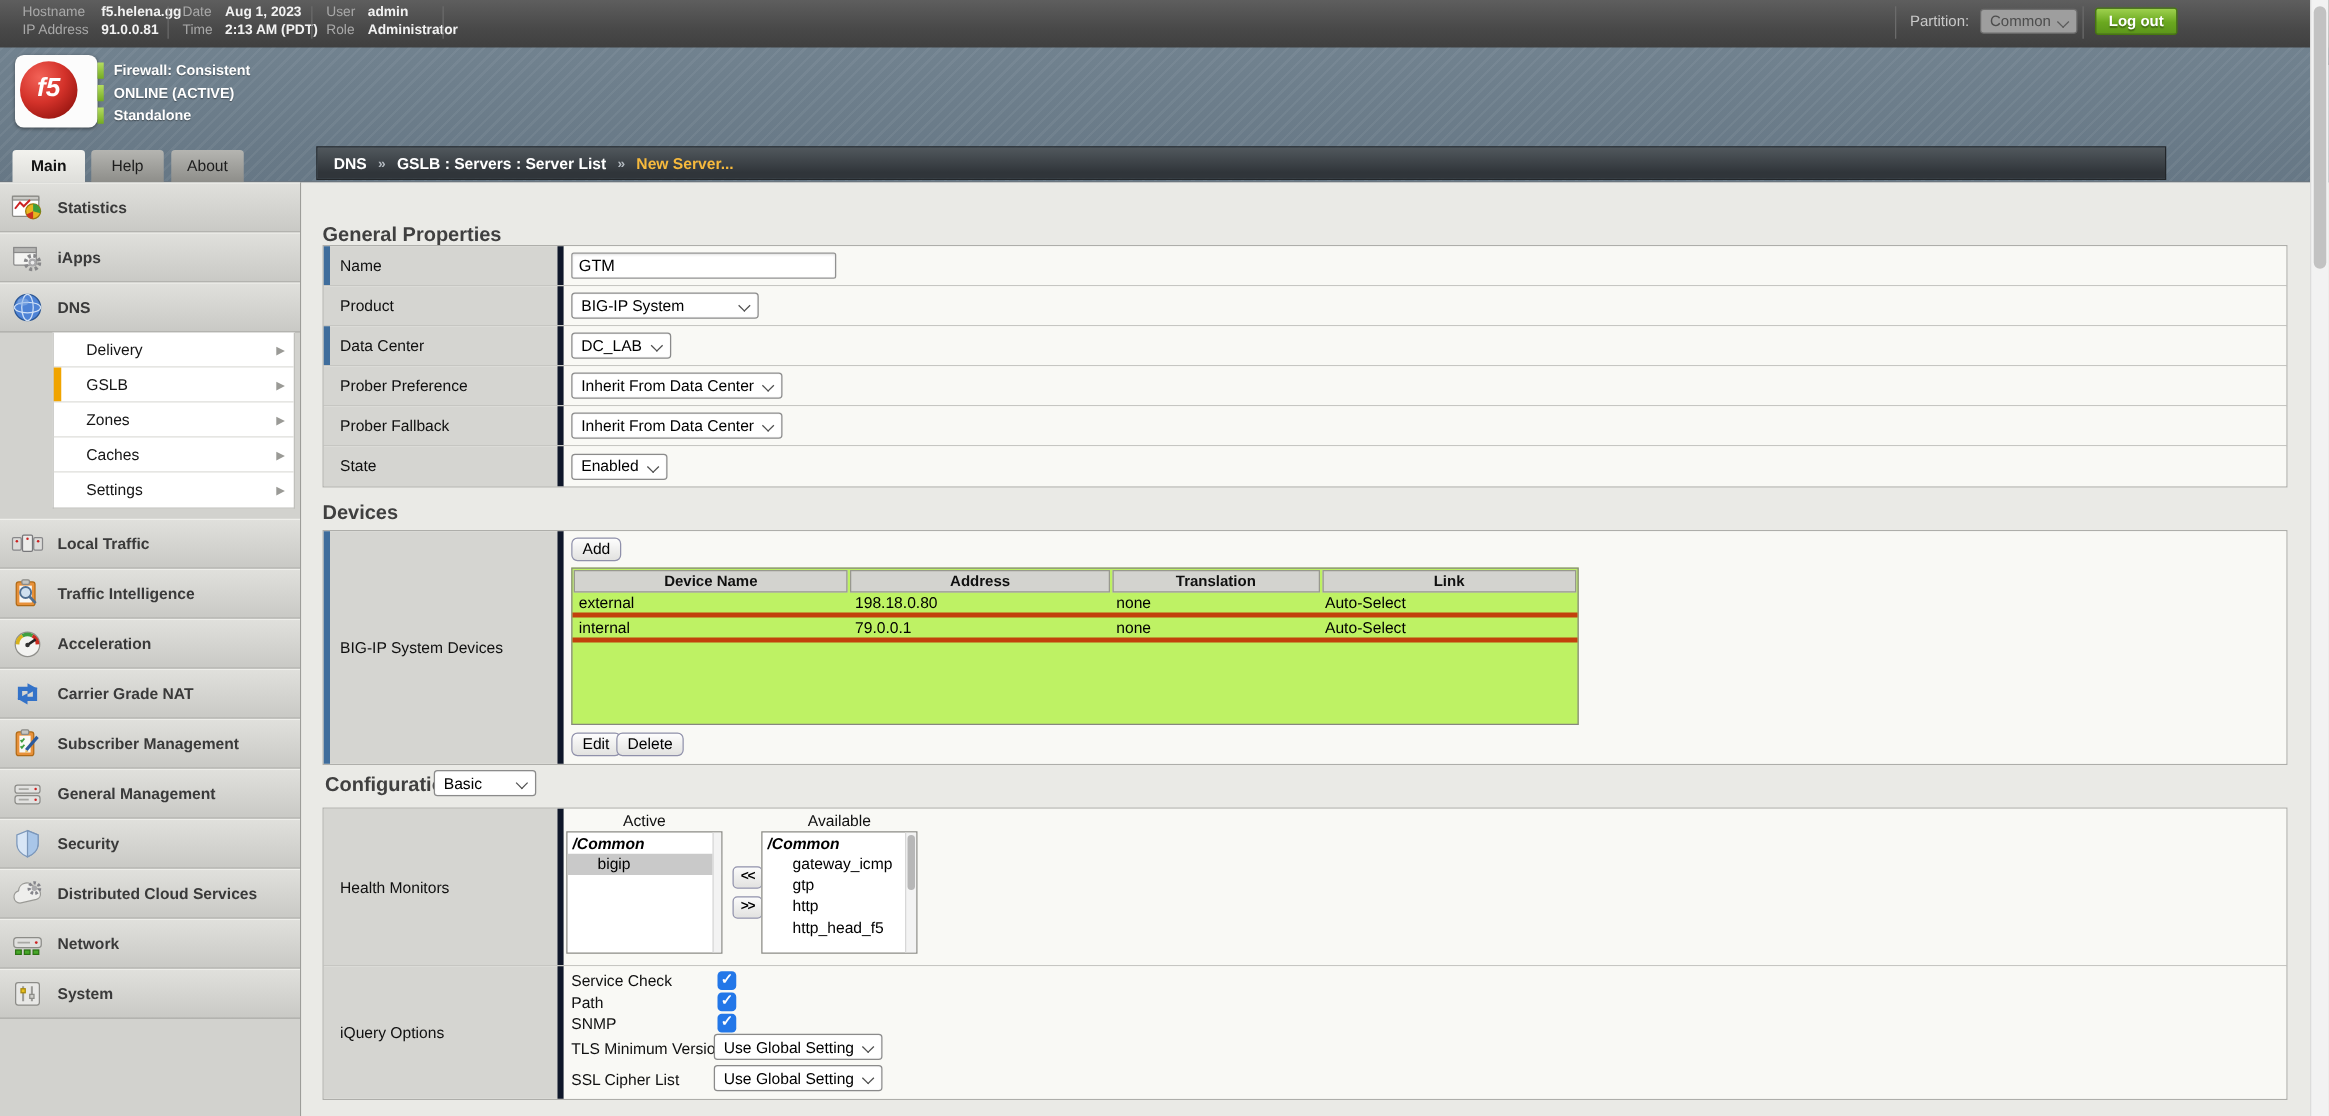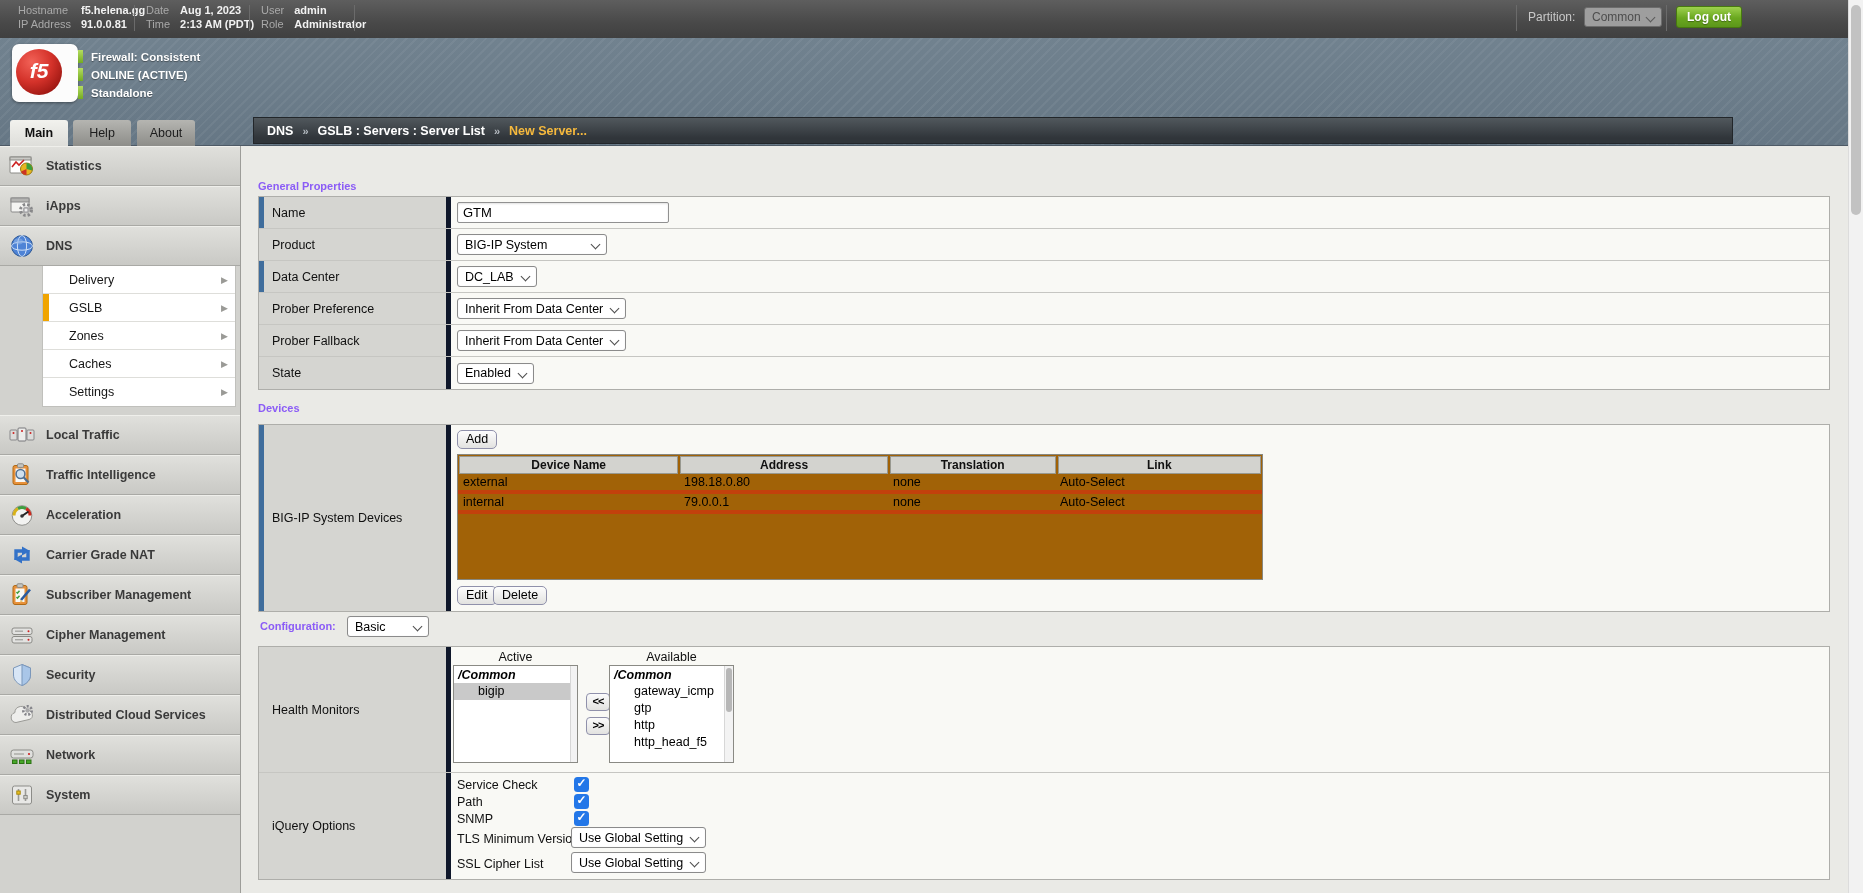--- a/index.html
+++ b/index.html
@@ -58,21 +58,21 @@
   #dns-submenu { margin-left:42px; width:194px; background:#fff; border:1px solid #c0c0bc; border-top:none; }
   .sub-item { position:relative; height:28px; display:flex; align-items:center; padding-left:26px;
     font-size:12.5px; color:#151515; border-bottom:1px solid #dededa; cursor:pointer; }
   .sub-item:last-child { border-bottom:none; }
   .sub-item.active::before { content:""; position:absolute; left:0; top:0; bottom:0; width:6px; background:#f0a400; }
   .sub-arrow { position:absolute; right:7px; color:#9a9a96; font-size:9px; }
   #sub-spacer { height:8px; }
 
   
   #content { position:absolute; left:241px; top:146px; right:0; bottom:0; background:#eaeae6; }
-  .section-title { position:absolute; left:17px; font-size:11px; font-weight:bold; color:#8b5cf6; }
+  .section-title { position:absolute; left:17px; font-size:16px; font-weight:bold; color:#404040; }
   .ptable { position:absolute; left:17px; width:1572px; border:1px solid #aeaeaa; background:#f9f9f5; }
   .prow { display:flex; border-bottom:1px solid #c6c6c2; }
   .prow:last-child { border-bottom:none; }
   .plabel { width:192px; flex:0 0 192px; background:#d5d5d1; border-right:5px solid #0f172a;
     display:flex; align-items:center; padding-left:13px; font-size:12.5px; color:#101010; position:relative; }
   .plabel.req::before { content:""; position:absolute; left:0; top:0; bottom:0; width:5px; background:#3f6d9c; }
   .pvalue { flex:1; background:#f9f9f5; display:flex; align-items:center; padding-left:6px; position:relative; }
   .h32 { height:32px; }
 
   .txt-input { width:212px; height:21px; border:1px solid #919191; border-radius:2px; background:#fff;
@@ -80,21 +80,21 @@
   .sel { display:inline-flex; align-items:center; height:21px; background:#fff; border:1px solid #8b8b8b;
     border-radius:3px; padding:0 22px 0 7px; font-size:12.5px; color:#000; position:relative; cursor:pointer;
     box-shadow:inset 0 0 1px rgba(0,0,0,.15);text-align:right; }
   .sel::after { content:""; position:absolute; right:7px; top:6px; width:6px; height:6px;
     border-right:1.6px solid #4d4d4d; border-bottom:1.6px solid #4d4d4d; transform:rotate(45deg); }
   .btn { display:inline-block; padding:1px 8px 2px 8px; font-size:12.5px; color:#000;
     background:linear-gradient(#fdfdfd,#e2e2e0); border:1px solid #9091ab; border-radius:5px; cursor:pointer; }
 
   
   .devwrap { position:relative; width:100%; height:100%; }
-  #dev-box { position:absolute; left:6px; top:29px; width:806px; height:126px; background:#a16207; border:1px solid #87877f; }
+  #dev-box { position:absolute; left:6px; top:29px; width:806px; height:126px; background:#bef264; border:1px solid #87877f; }
   .dev-head { display:flex; gap:2px; padding:1px 1px 0 1px; }
   .dev-hcell { height:18px; background:#d3d3cf; border:1px solid #98988f; font-size:12px; font-weight:bold;
     text-align:center; line-height:16px; color:#101010; }
   .dev-row { display:flex; height:20px; border-bottom:4px solid #c2410c; font-size:12.5px; align-items:center; cursor:default; }
   .dev-cell { padding-left:5px; overflow:hidden; white-space:nowrap; }
   .w1 { width:221px; } .w2 { width:209px; } .w3 { width:167px; } .w4 { width:205px; }
 
   
   .hm { position:relative; width:100%; height:100%; font-size:12.5px; }
   .list-title { position:absolute; top:3px; width:125px; text-align:center; font-size:12.5px; color:#101010; }
@@ -304,21 +304,21 @@
 
     <div class="nav-item">
       <svg class="nav-icon" viewBox="0 0 28 28">
         <rect x="4" y="7" width="20" height="6.5" rx="2" fill="#e2e2e0" stroke="#8c8c88"></rect>
         <rect x="4" y="15.5" width="20" height="6.5" rx="2" fill="#e2e2e0" stroke="#8c8c88"></rect>
         <circle cx="20.5" cy="10.2" r="1" fill="#cc2222"></circle>
           <circle cx="20.5" cy="18.7" r="1" fill="#cc2222"></circle>
         <line x1="7" y1="10.2" x2="15" y2="10.2" stroke="#a8a8a4" stroke-width="1.4"></line>
         <line x1="7" y1="18.7" x2="15" y2="18.7" stroke="#a8a8a4" stroke-width="1.4"></line>
       </svg>
-      <span>Cipher Management</span>
+      <span>General Management</span>
     </div>
 
 
     <div class="nav-item">
       <svg class="nav-icon" viewBox="0 0 28 28">
         <path d="M14 3.5 L22.5 7 V14 C22.5 19 18.5 22.8 14 24.5 C9.5 22.8 5.5 19 5.5 14 V7 Z" fill="#d8e6f6" stroke="#7b97ba"></path>
         <path d="M14 3.5 L22.5 7 V14 C22.5 19 18.5 22.8 14 24.5 Z" fill="#a9c6e8" stroke="#7b97ba"></path>
       </svg>
       <span>Security</span>
     </div>

